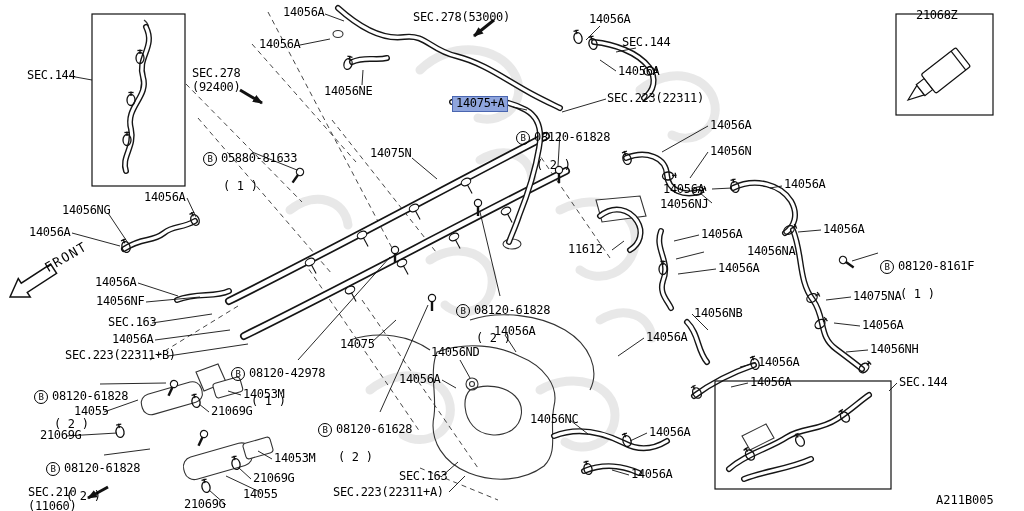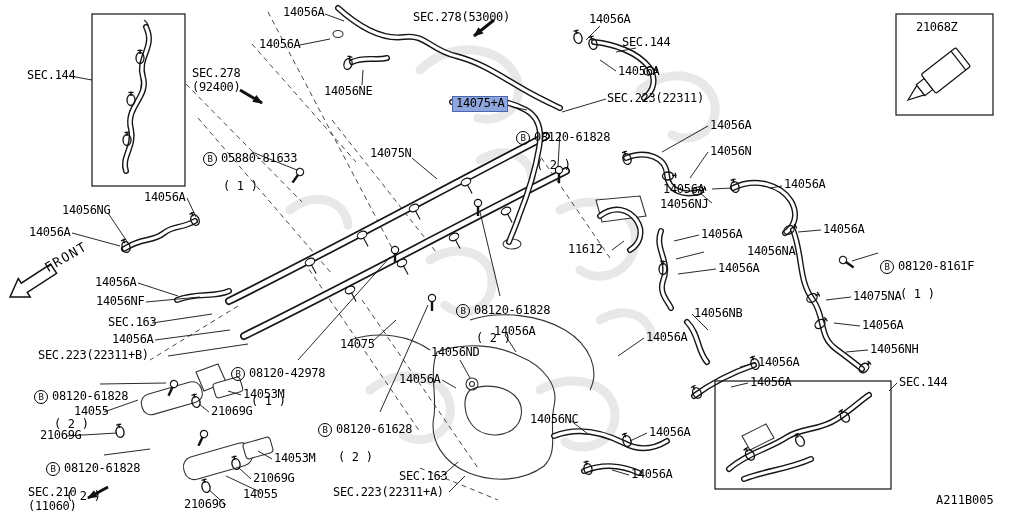--- a/index.html
+++ b/index.html
@@ -236,21 +236,21 @@
     <path class="dira" d="M108,487 L88,498" marker-end="url(#ah)"></path>
     <g transform="translate(10,297) rotate(-33)">
       <polygon points="0,0 17,-11 17,-5.5 52,-5.5 52,5.5 17,5.5 17,11" fill="#fff" stroke="#111" stroke-width="1.5"></polygon>
     </g>
   </g>
 </svg>
 
 <div class="lbl pc" style="left:283px;top:6px">14056A</div>
 <div class="lbl sr" style="left:413px;top:11px">SEC.278(53000)</div>
 <div class="lbl pc" style="left:589px;top:13px">14056A</div>
-<div class="lbl pc" style="left:916px;top:21px">21068Z</div>
+<div class="lbl pc" style="left:916px;top:9px">21068Z</div>
 <div class="lbl pc" style="left:259px;top:38px">14056A</div>
 <div class="lbl sr" style="left:622px;top:36px">SEC.144</div>
 <div class="lbl sr" style="left:27px;top:69px">SEC.144</div>
 <div class="lbl sr" style="left:192px;top:67px">SEC.278
 (92400)</div>
 <div class="lbl pc" style="left:618px;top:65px">14056A</div>
 <div class="lbl pc" style="left:324px;top:85px">14056NE</div>
 <div class="lbl pc hl" style="left:453px;top:97px">14075+A</div>
 <div class="lbl sr" style="left:607px;top:92px">SEC.223(22311)</div>
 <div class="lbl pc" style="left:710px;top:119px">14056A</div>
@@ -264,21 +264,21 @@
 <div class="lbl pc" style="left:29px;top:226px">14056A</div>
 <div class="lbl pc" style="left:823px;top:223px">14056A</div>
 <div class="lbl pc" style="left:568px;top:243px">11612</div>
 <div class="lbl pc" style="left:701px;top:228px">14056A</div>
 <div class="lbl pc" style="left:747px;top:245px">14056NA</div>
 <div class="lbl pc" style="left:718px;top:262px">14056A</div>
 <div class="lbl pc" style="left:95px;top:276px">14056A</div>
 <div class="lbl pc" style="left:96px;top:295px">14056NF</div>
 <div class="lbl sr" style="left:108px;top:316px">SEC.163</div>
 <div class="lbl pc" style="left:112px;top:333px">14056A</div>
-<div class="lbl sr" style="left:38px;top:349px">SEC.223(22311+B)</div>
+<div class="lbl sr" style="left:65px;top:349px">SEC.223(22311+B)</div>
 <div class="lbl pc" style="left:853px;top:290px">14075NA</div>
 <div class="lbl pc" style="left:494px;top:325px">14056A</div>
 <div class="lbl pc" style="left:862px;top:319px">14056A</div>
 <div class="lbl pc" style="left:694px;top:307px">14056NB</div>
 <div class="lbl pc" style="left:870px;top:343px">14056NH</div>
 <div class="lbl pc" style="left:646px;top:331px">14056A</div>
 <div class="lbl pc" style="left:340px;top:338px">14075</div>
 <div class="lbl pc" style="left:431px;top:346px">14056ND</div>
 <div class="lbl pc" style="left:758px;top:356px">14056A</div>
 <div class="lbl pc" style="left:750px;top:376px">14056A</div>

